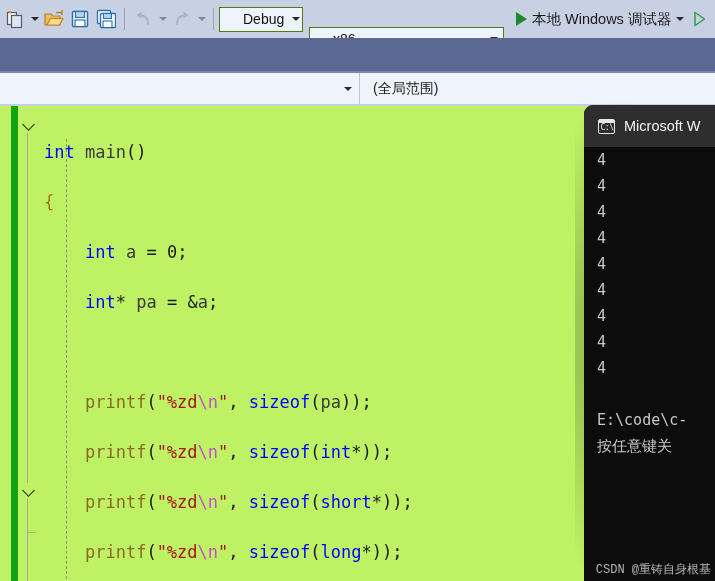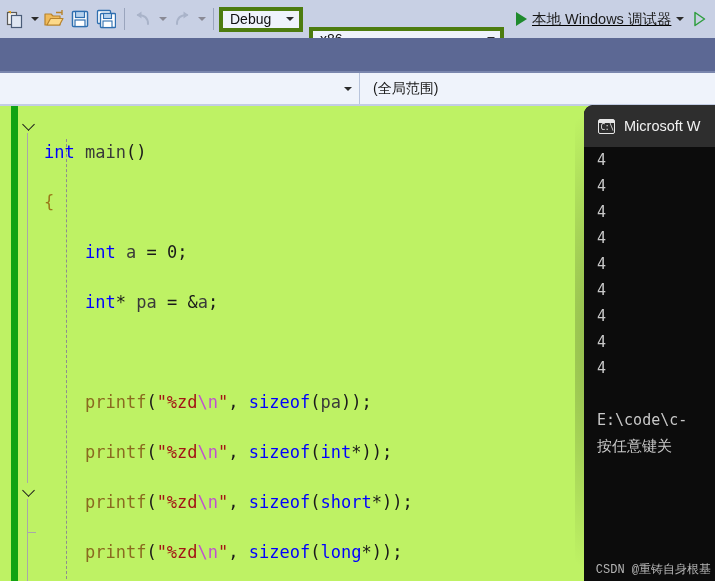--- a/index.html
+++ b/index.html
@@ -53,25 +53,25 @@
   .caret.dim { border-top-color: #8a8a95; }
   .tb-sep {
     width: 1px; height: 22px;
     background: #9aa5bd;
     margin: 0 5px;
     flex: 0 0 auto;
   }
   .combo {
     height: 25px;
     background: #eff3fb;
-    border: 4px solid #4d7c0f;
+    border: 1px solid #4d7c0f;
     display: flex;
     align-items: center;
     justify-content: space-between;
-    padding: 0 5px 0 7px;
+    padding: 0 5px 0 23px;
     box-sizing: border-box;
     flex: 0 0 auto;
     margin-right: 6px;
   }
   .combo .ctext {
     font-size: 14px;
     color: #101010;
     white-space: nowrap;
   }
   .combo .caret { margin-left: 8px; }
@@ -363,21 +363,21 @@
   <div class="combo" id="combo-config">
     <span class="ctext">Debug</span>
     <span class="caret"></span>
   </div>
 
   <div class="combo" id="combo-platform">
     <span class="ctext">x86</span>
     <span class="caret"></span>
   </div>
 
-  <div class="tb-btn" style="min-width:auto;text-decoration:underline;">
+  <div class="tb-btn" style="min-width:auto;">
     <span class="play-solid"></span>
     <span class="run-label">本地 Windows 调试器</span>
   </div>
   <div class="tb-arrow">
     <span class="caret"></span>
   </div>
 
   <div class="tb-btn">
     <svg width="18" height="18" viewBox="0 0 18 18">
       <path d="M5 2.5 L14.5 9 L5 15.5 Z" fill="none" stroke="#2f9e3f" stroke-width="1.5" stroke-linejoin="round"></path>

